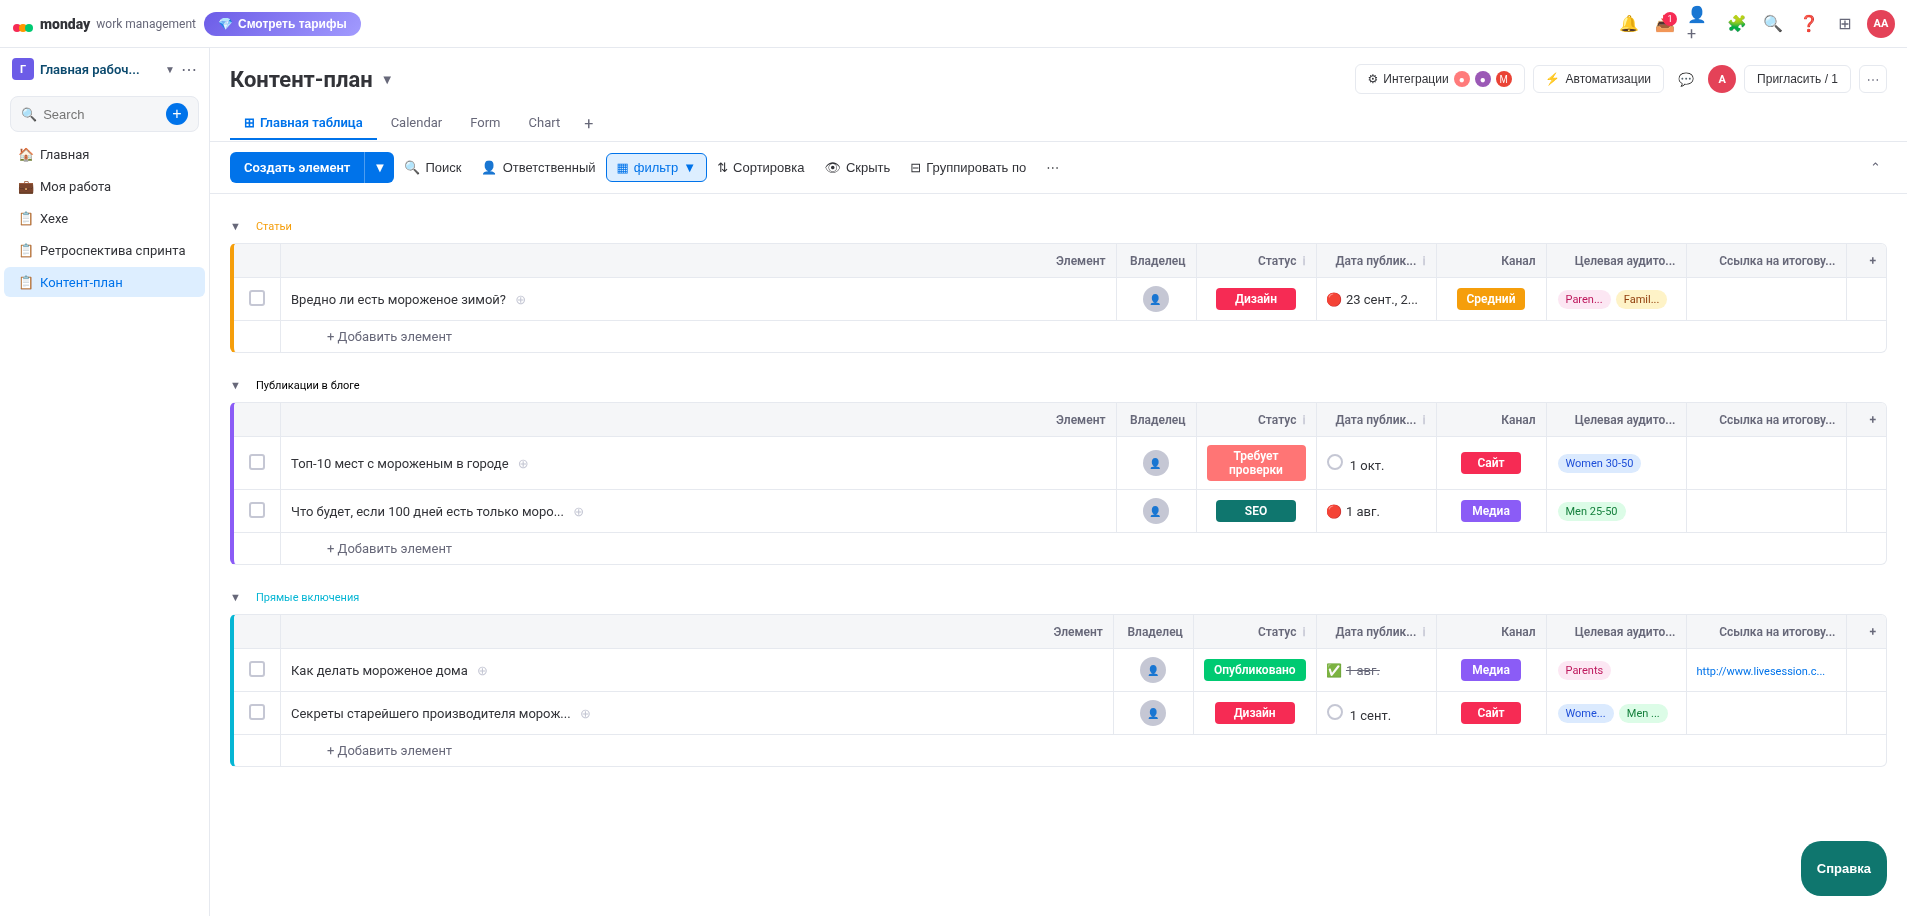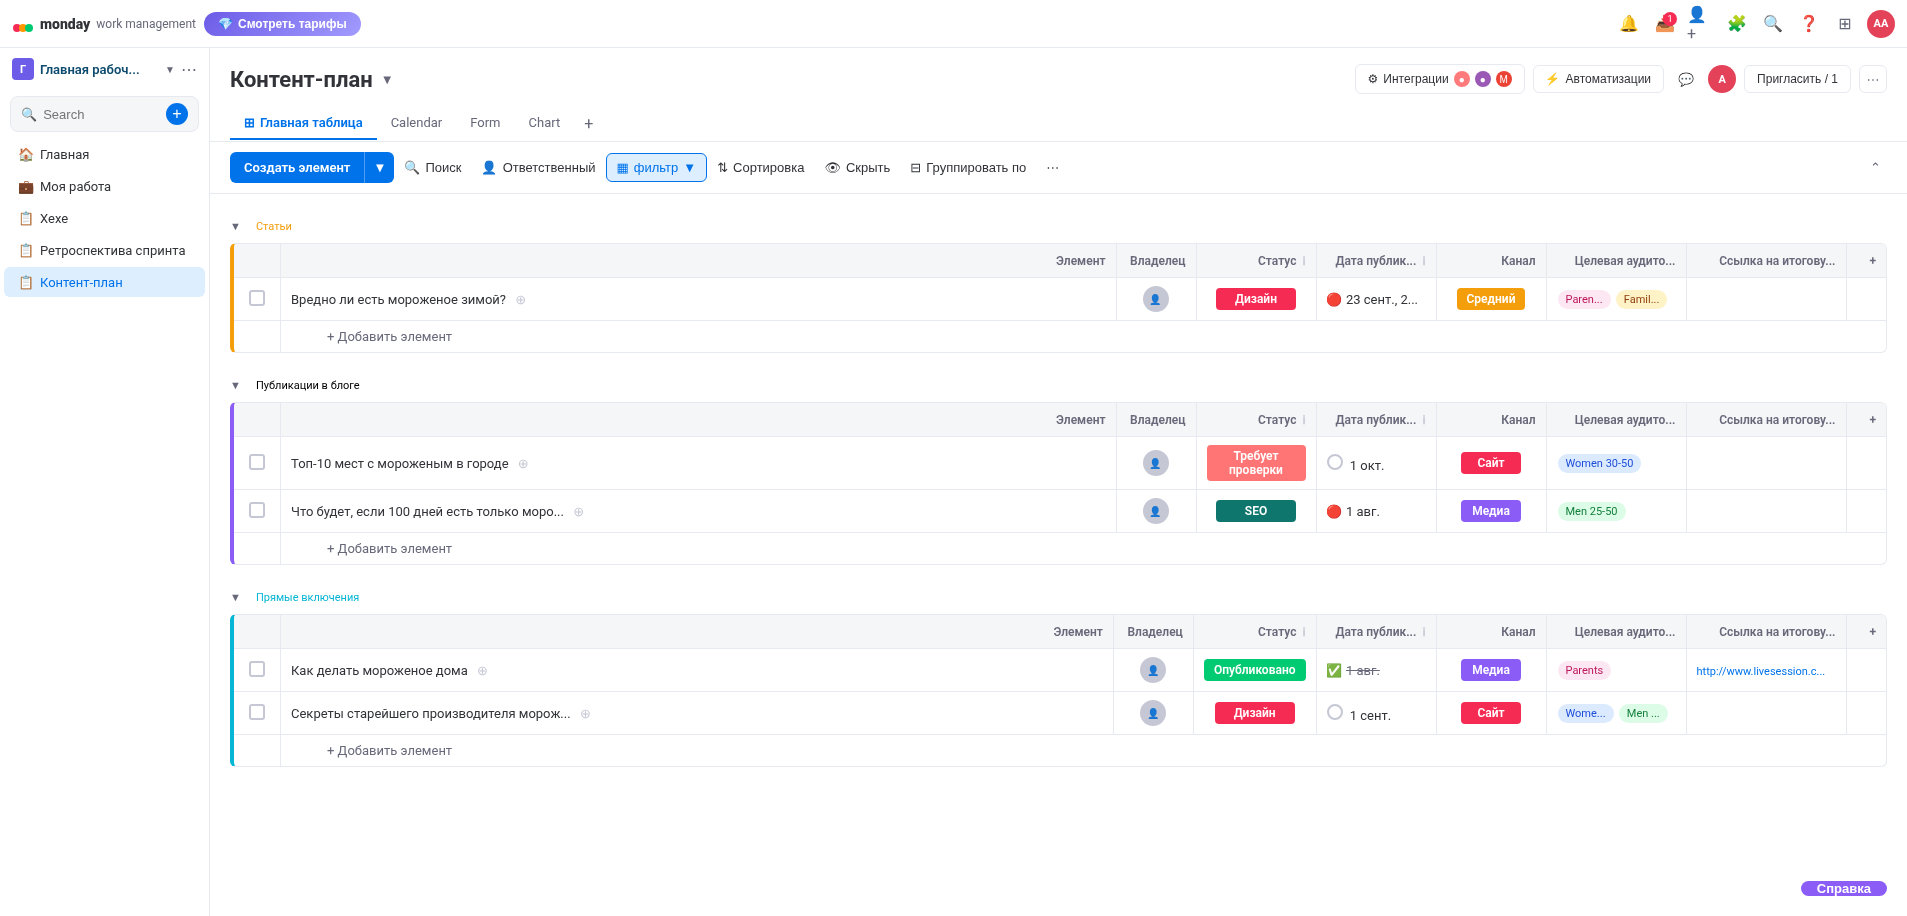--- a/index.html
+++ b/index.html
@@ -118,21 +118,21 @@
 
     .info-icon { color: #c5c7d4; font-size: 12px; cursor: pointer; margin-left: 3px; }
     .error-icon { color: #f62b54; font-size: 13px; }
     .success-icon { color: #00ca72; font-size: 13px; }
     .empty-circle { width: 16px; height: 16px; border-radius: 50%; border: 2px solid #c5c7d4; display: inline-block; }
 
     .link-text { color: #0073ea; font-size: 11px; text-decoration: none; }
 
     .checkbox { width: 16px; height: 16px; border: 2px solid #c5c7d4; border-radius: 3px; display: inline-block; cursor: pointer; }
 
-    .help-btn { position: fixed; bottom: 20px; right: 20px; background: #8b5cf6; color: #fff; border: none; border-radius: 20px; padding: 0 16px; font-size: 13px; font-weight: 600; cursor: pointer; }
+    .help-btn { position: fixed; bottom: 20px; right: 20px; background: #0f766e; color: #fff; border: none; border-radius: 20px; padding: 20px 16px; font-size: 13px; font-weight: 600; cursor: pointer; }
   </style>
 </head>
 <body>
 
 <div class="topbar">
   <div class="topbar-logo">
 
     <svg width="22" height="22" viewBox="0 0 22 22">
       <circle cx="5" cy="15" r="4" fill="#f62b54"></circle>
       <circle cx="11" cy="15" r="4" fill="#ff9800"></circle>

